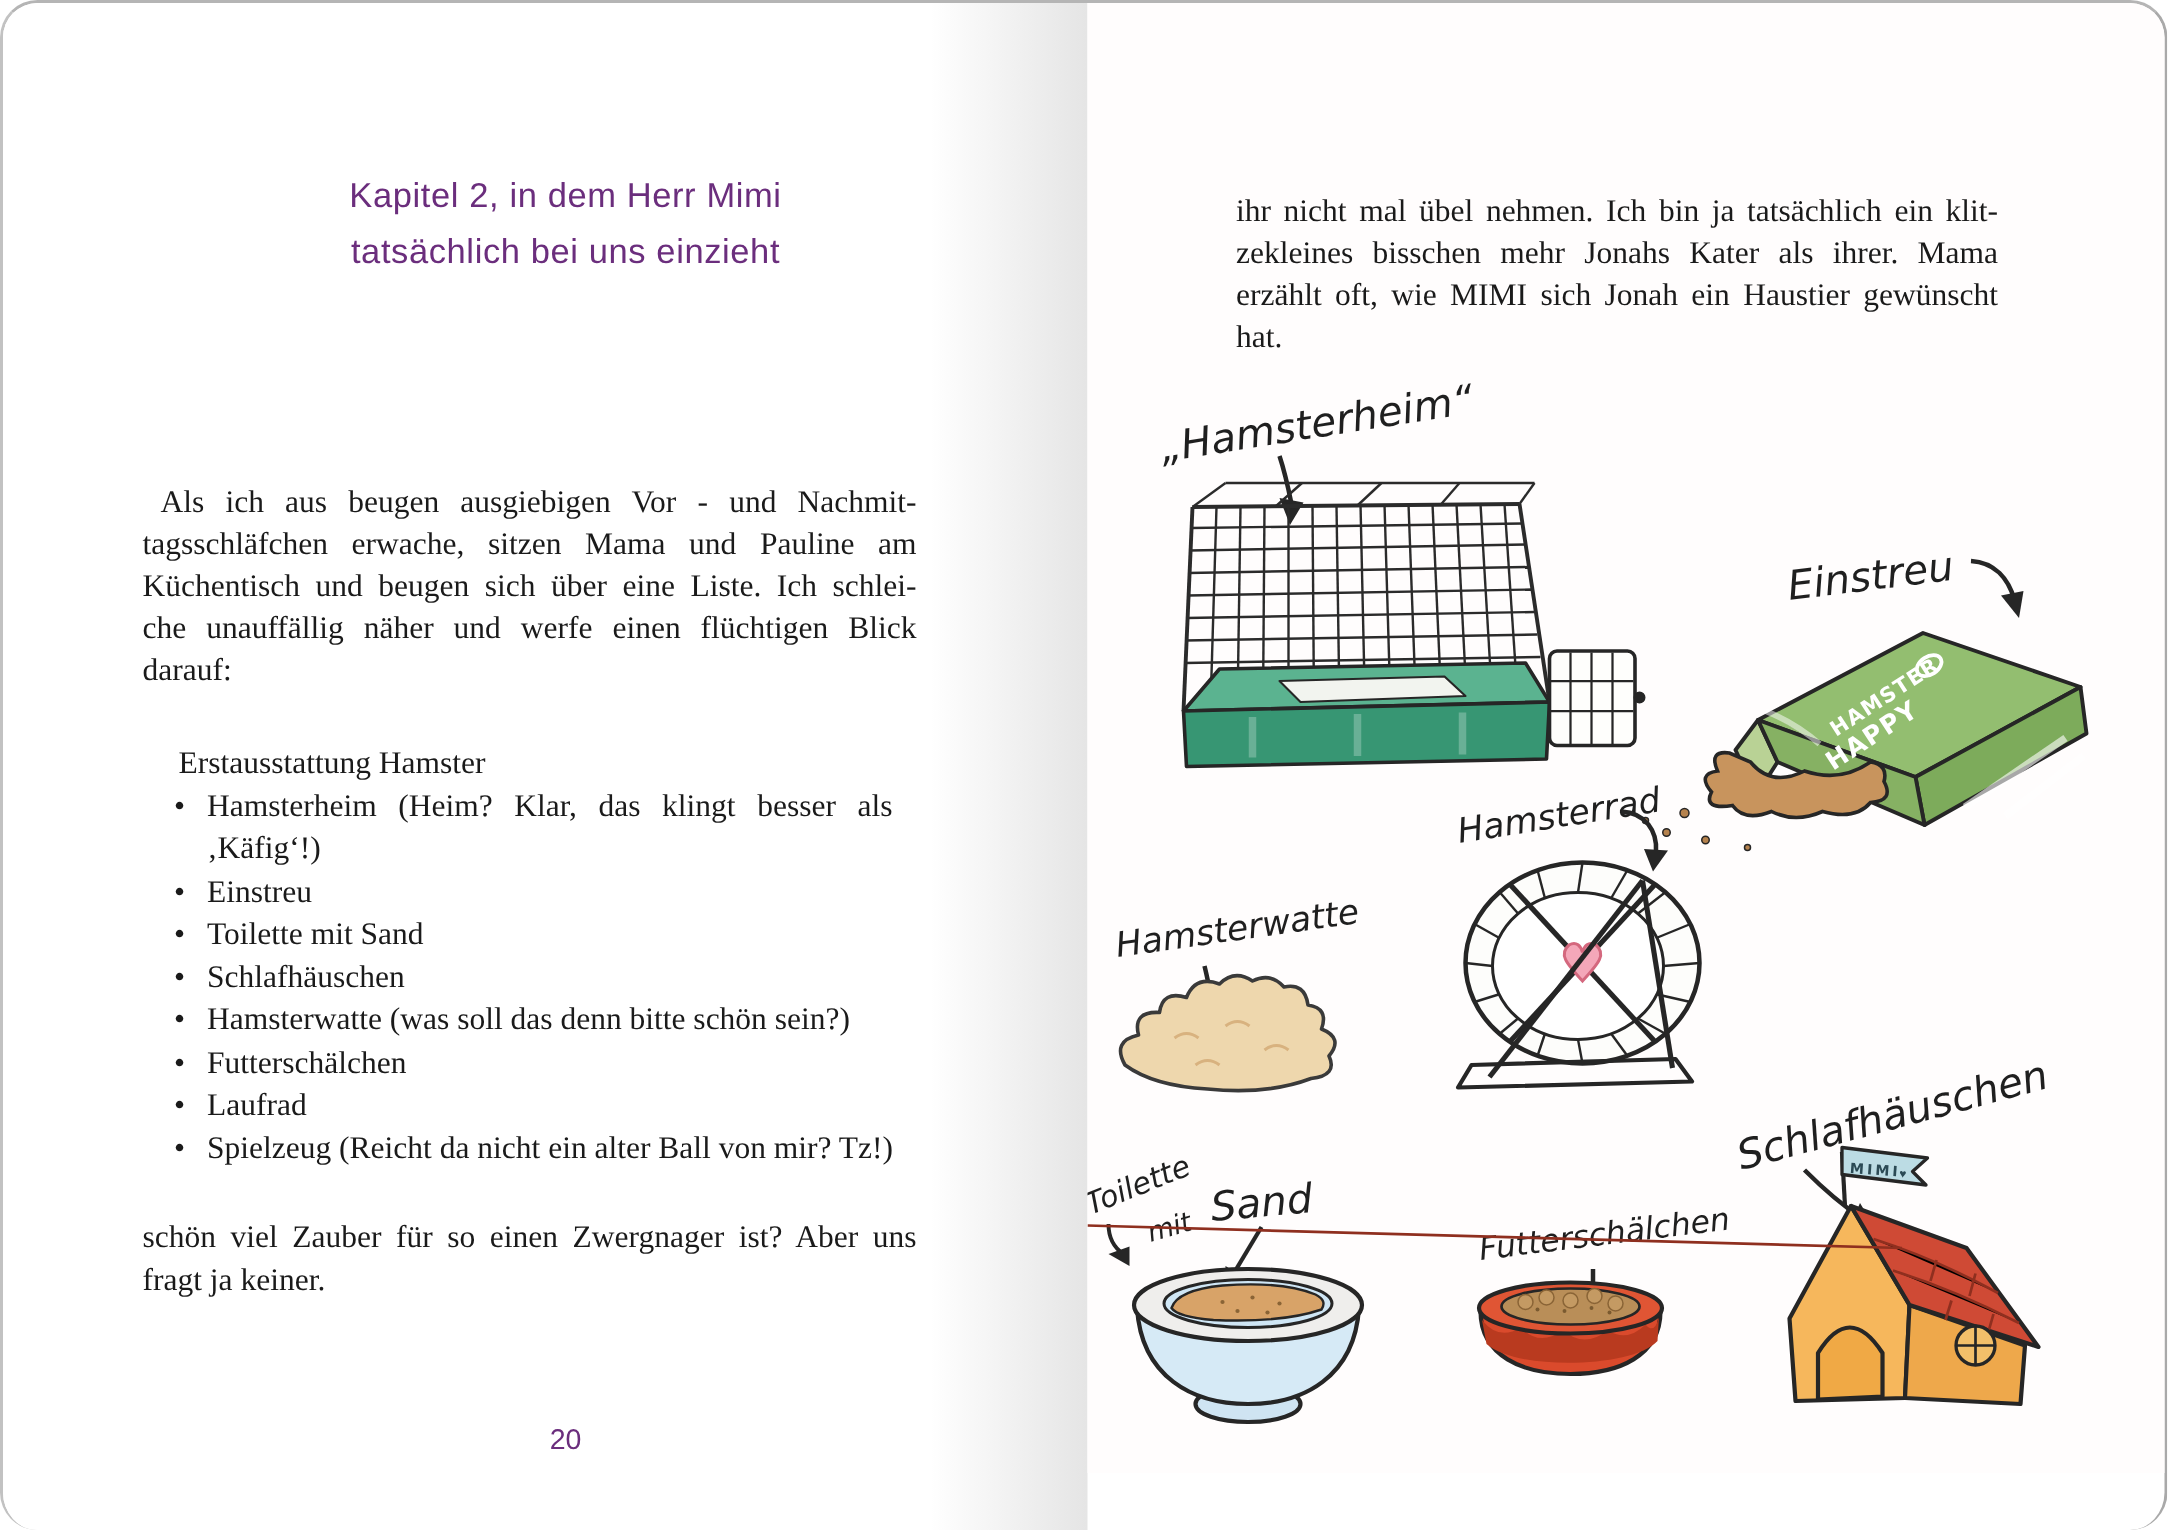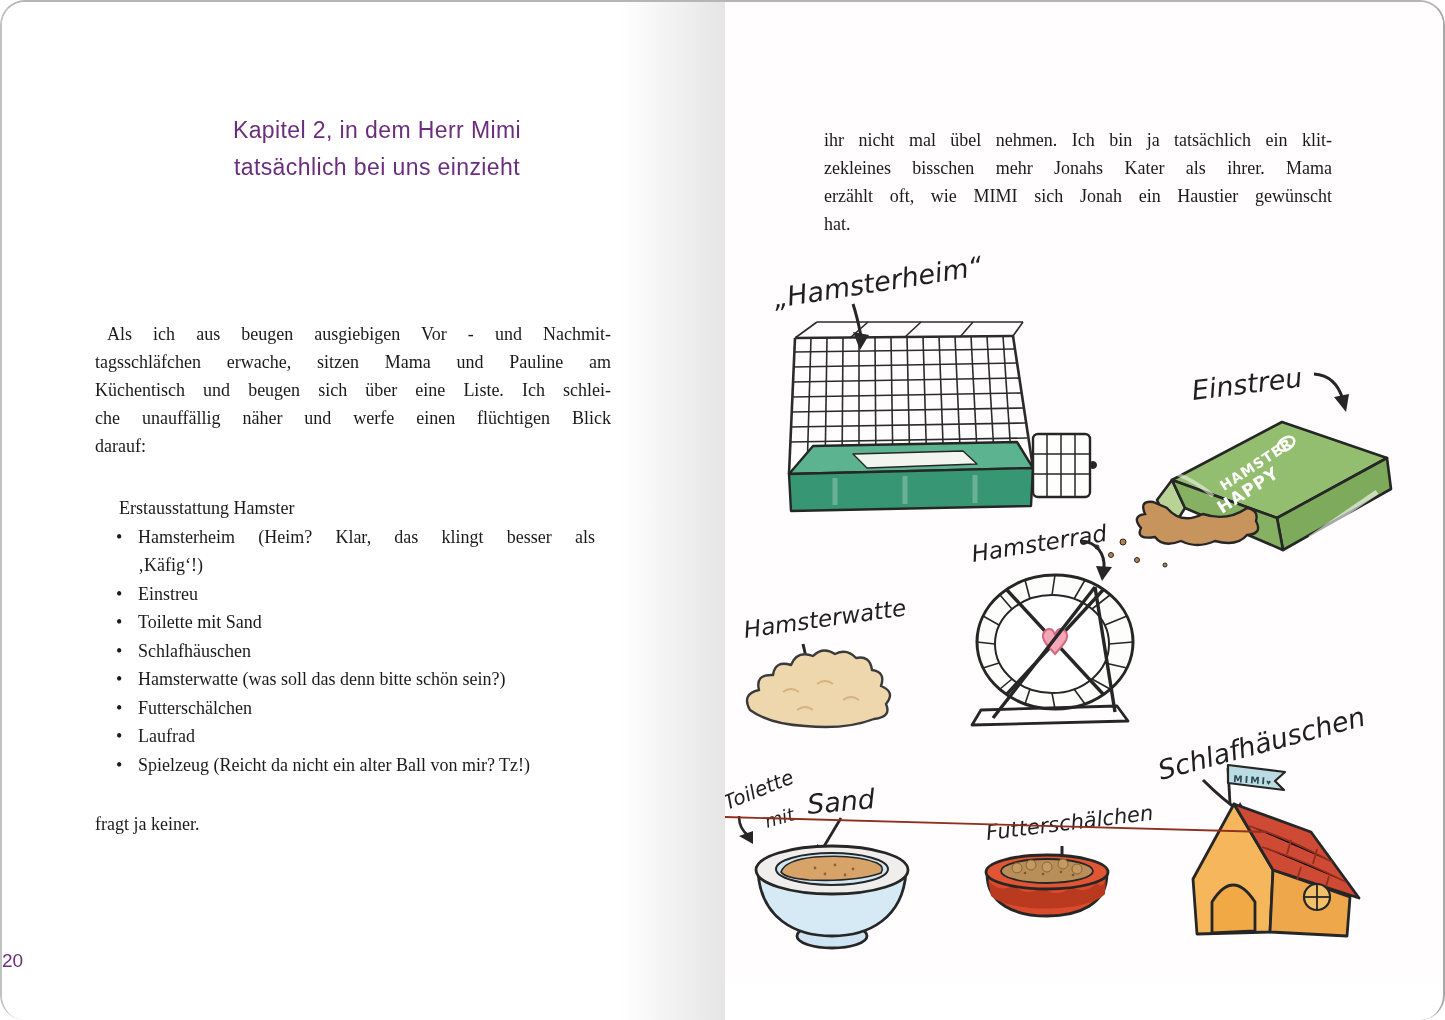--- a/index.html
+++ b/index.html
@@ -16,37 +16,37 @@
     position:absolute; top:0; right:0; width:105px; height:100%;
     background:linear-gradient(to right, rgba(110,110,110,0) 0%, rgba(110,110,110,0.18) 100%);
   }
   .page-right { left:723px; width:720px; height:980px; background:#fffdfd; }
 
   .chapter-title {
     position:absolute; top:110px; left:0; width:750px; text-align:center;
     font-family:"Liberation Sans", sans-serif; font-size:23px; line-height:37px;
     color:#6b2e7d; letter-spacing:0.4px;
   }
-  .textblock { position:absolute; font-size:18px; line-height:28px; }
+  .textblock { position:absolute; font-size:21px; line-height:28px; }
   .line { display:block; }
   .j  { text-align:justify; text-align-last:justify; }
   .nw { white-space:nowrap; }
   .ind-sm { padding-left:12px; }
   .ind    { padding-left:38px; }
 
   .p1 { top:318px; left:93px; width:516px; }
   .listblock { top:492px; left:77px; width:520px; line-height:28.5px; }
   .list-header { padding-left:40px; }
   .bullet-row { display:flex; padding-left:37px; }
   .bullet-marker { width:22px; flex:none; }
   .bullet-content { width:457px; flex:none; }
   .p23 { top:808px; left:93px; width:516px; line-height:28.5px; }
 
   .page-number {
-    position:absolute; top:948px; left:0; width:750px; text-align:left;
+    position:absolute; top:948px; left:0; width:750px; text-align:center;
     font-family:"Liberation Sans", sans-serif; font-size:19px; color:#6b2e7d;
   }
 
   .rp1 { top:124px; left:99px; width:508px; }
 
   .illustrations { position:absolute; top:240px; left:0; width:719px; height:740px; }
 
   svg text.hand {
     font-family:"DejaVu Sans", sans-serif; font-style:italic; fill:#1f1f1f;
   }
@@ -120,20 +120,21 @@
       </div>
       <div class="bullet-row">
         <span class="bullet-marker">•</span>
         <div class="bullet-content">
           <span class="line nw">Spielzeug (Reicht da nicht ein alter Ball von mir? Tz!)</span>
         </div>
       </div>
     </div>
 
     <div class="textblock p23">
+      <span class="line j">schön viel Zauber für so einen Zwergnager ist? Aber uns</span>
       <span class="line nw">fragt ja keiner.</span>
     </div>
 
     <div class="page-number">20</div>
 
     <div class="gutter-shadow"></div>
   </div>
 
   <div class="page page-right">
 

